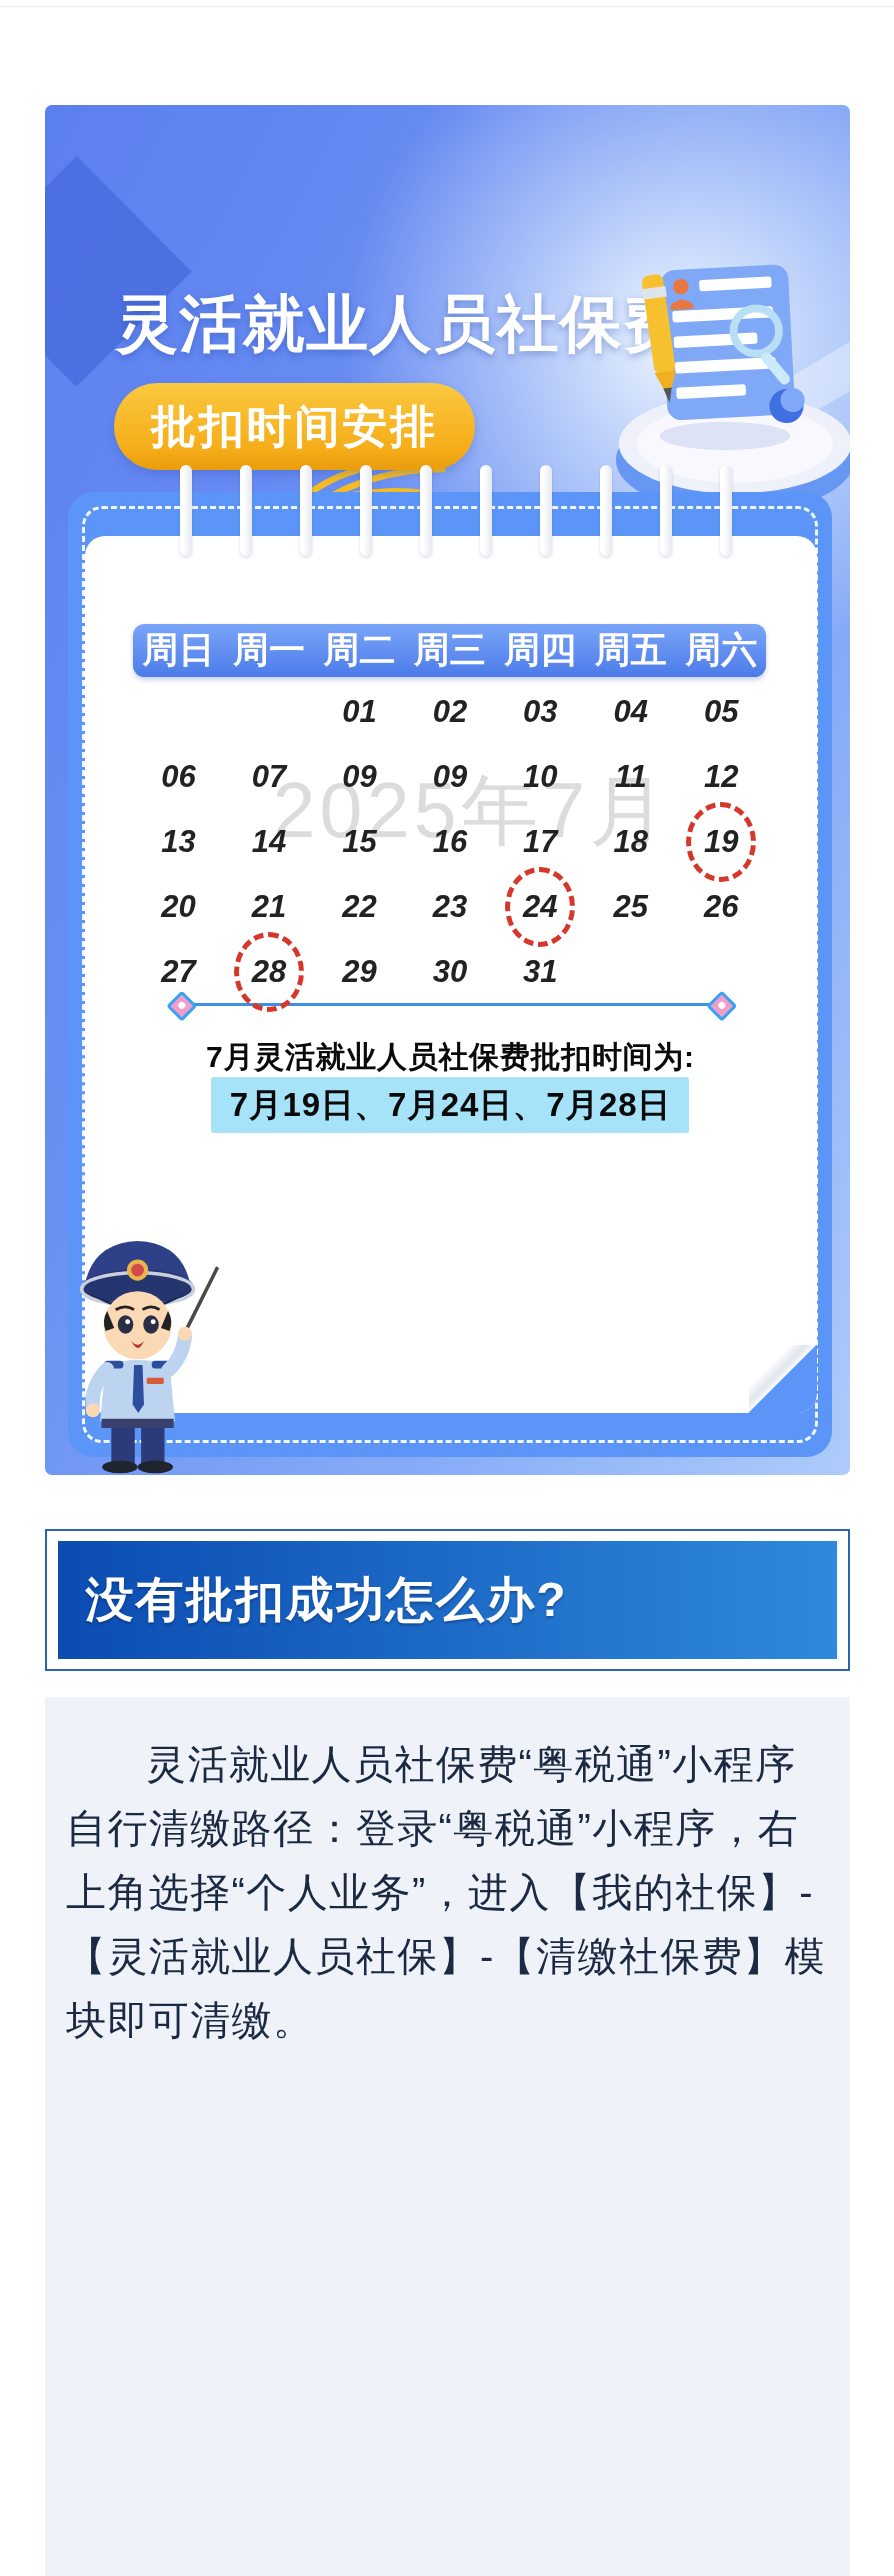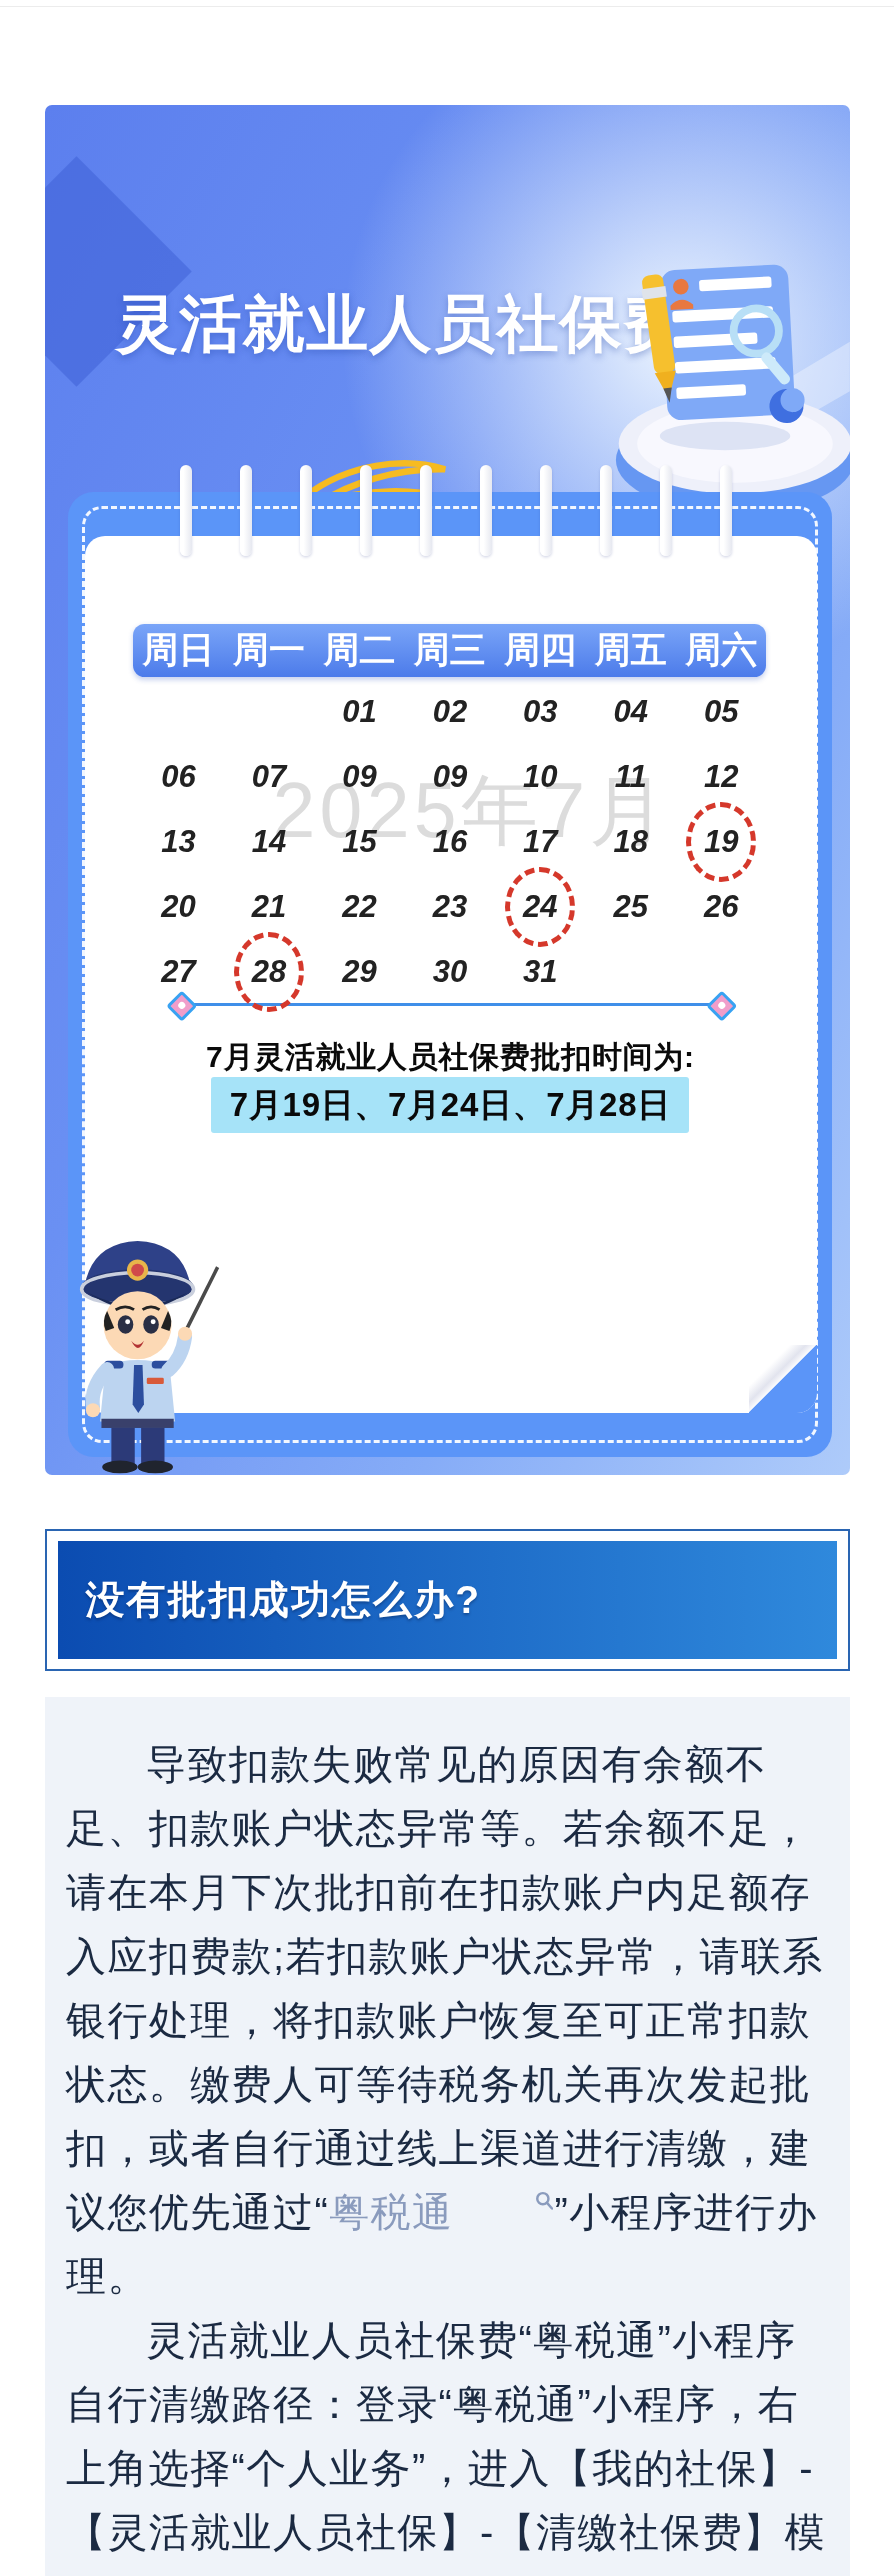--- a/index.html
+++ b/index.html
@@ -59,21 +59,21 @@
   .sched-pill{display:inline-block;background:var(--highlight-cyan);border-radius:3px;
     padding:5.7px 18.5px;font-size:33px;font-weight:800;color:#0a0a0a;letter-spacing:0.7px;}
   .advisory{position:absolute;left:114px;top:656px;width:610px;font-size:27px;line-height:41px;
     font-weight:700;color:#141414;text-align:justify;}
   .officer{position:absolute;left:18px;top:1114px;}
   
   .section-head{position:absolute;left:45px;top:1529px;width:805px;height:142px;background:#fff;
     border:2.8px solid var(--header-border);box-sizing:border-box;padding:10px 11.4px;}
   .head-bar{width:100%;height:100%;box-sizing:border-box;display:flex;align-items:center;
     padding-left:27px;background:linear-gradient(90deg,var(--header-left),var(--header-right));}
-  .head-bar span{color:#fff;font-size:39px;font-weight:800;letter-spacing:2.1px;
+  .head-bar span{color:#fff;font-size:48px;font-weight:800;letter-spacing:2.1px;
     text-shadow:0 2.1px 2.8px rgba(0,20,60,.35);}
   
   .body-panel{position:absolute;left:45px;top:1697px;width:805px;height:879px;
     background:var(--body-bg);box-sizing:border-box;padding:35px 21px 0;overflow:hidden;}
   .body-panel p{margin:0;text-indent:2em;font-size:40px;line-height:64px;font-weight:500;
     color:var(--body-text);letter-spacing:1.4px;}
   .yst-link{color:var(--link-gray);}
   sup.mag{display:inline-block;vertical-align:super;line-height:0;margin:0 1.4px;}
 </style>
 </head>
@@ -112,20 +112,21 @@
       <rect x="322" y="146" width="15" height="54" rx="7" fill="#cdeafa" transform="rotate(-40 329 173)"></rect>
     </g>
     <g transform="rotate(-8 167 130)">
       <rect x="152" y="40" width="30" height="140" rx="10" fill="#f6c02e"></rect>
       <rect x="150" y="58" width="34" height="15" fill="#dfe3ea"></rect>
       <polygon points="152,178 182,178 167,216" fill="#f0b01f"></polygon>
       <polygon points="161,201 173,201 167,222" fill="#555"></polygon>
     </g>
   </svg>
 
+  <div class="badge">批扣时间安排</div>
 
   <div class="card">
     <div class="dash"></div>
     <div id="holes">
         <div class="hole" style="left: 107px;"></div>
         <div class="hole" style="left: 167px;"></div>
         <div class="hole" style="left: 227px;"></div>
         <div class="hole" style="left: 287px;"></div>
         <div class="hole" style="left: 347px;"></div>
         <div class="hole" style="left: 407px;"></div>
@@ -245,19 +246,15 @@
   </svg>
 </div>
 
 <div class="section-head">
   <div class="head-bar">
     <span>没有批扣成功怎么办?</span>
   </div>
 </div>
 
 <div class="body-panel">
-  <p><span>导致扣款失败常见的原因有余额不足、扣款账户状态异常等。若余额不足，请在本月下次批扣前在扣款账户内足额存入应扣费款;若扣款账户状态异常，请联系银行处理，将扣款账户恢复至可正常扣款状态。缴费人可等待税务机关再次发起批扣，或者自行通过线上渠道进行清缴，建议您优先通过“</span><span class="yst-link"><span>粤税通</span><sup class="mag"><svg width="18.5" height="21" viewBox="0 0 26 30">
-            <circle cx="11" cy="11" r="8" fill="none" stroke="#8a9bbd" stroke-width="3.5"></circle>
-            <line x1="17" y1="17" x2="24" y2="25" stroke="#8a9bbd" stroke-width="3.5" stroke-linecap="round"></line>
-          </svg></sup></span><span>”小程序进行办理。</span></p>
   <p>灵活就业人员社保费“粤税通”小程序自行清缴路径：登录“粤税通”小程序，右上角选择“个人业务”，进入【我的社保】-【灵活就业人员社保】-【清缴社保费】模块即可清缴。</p>
 </div>
 
 
 </body></html>

